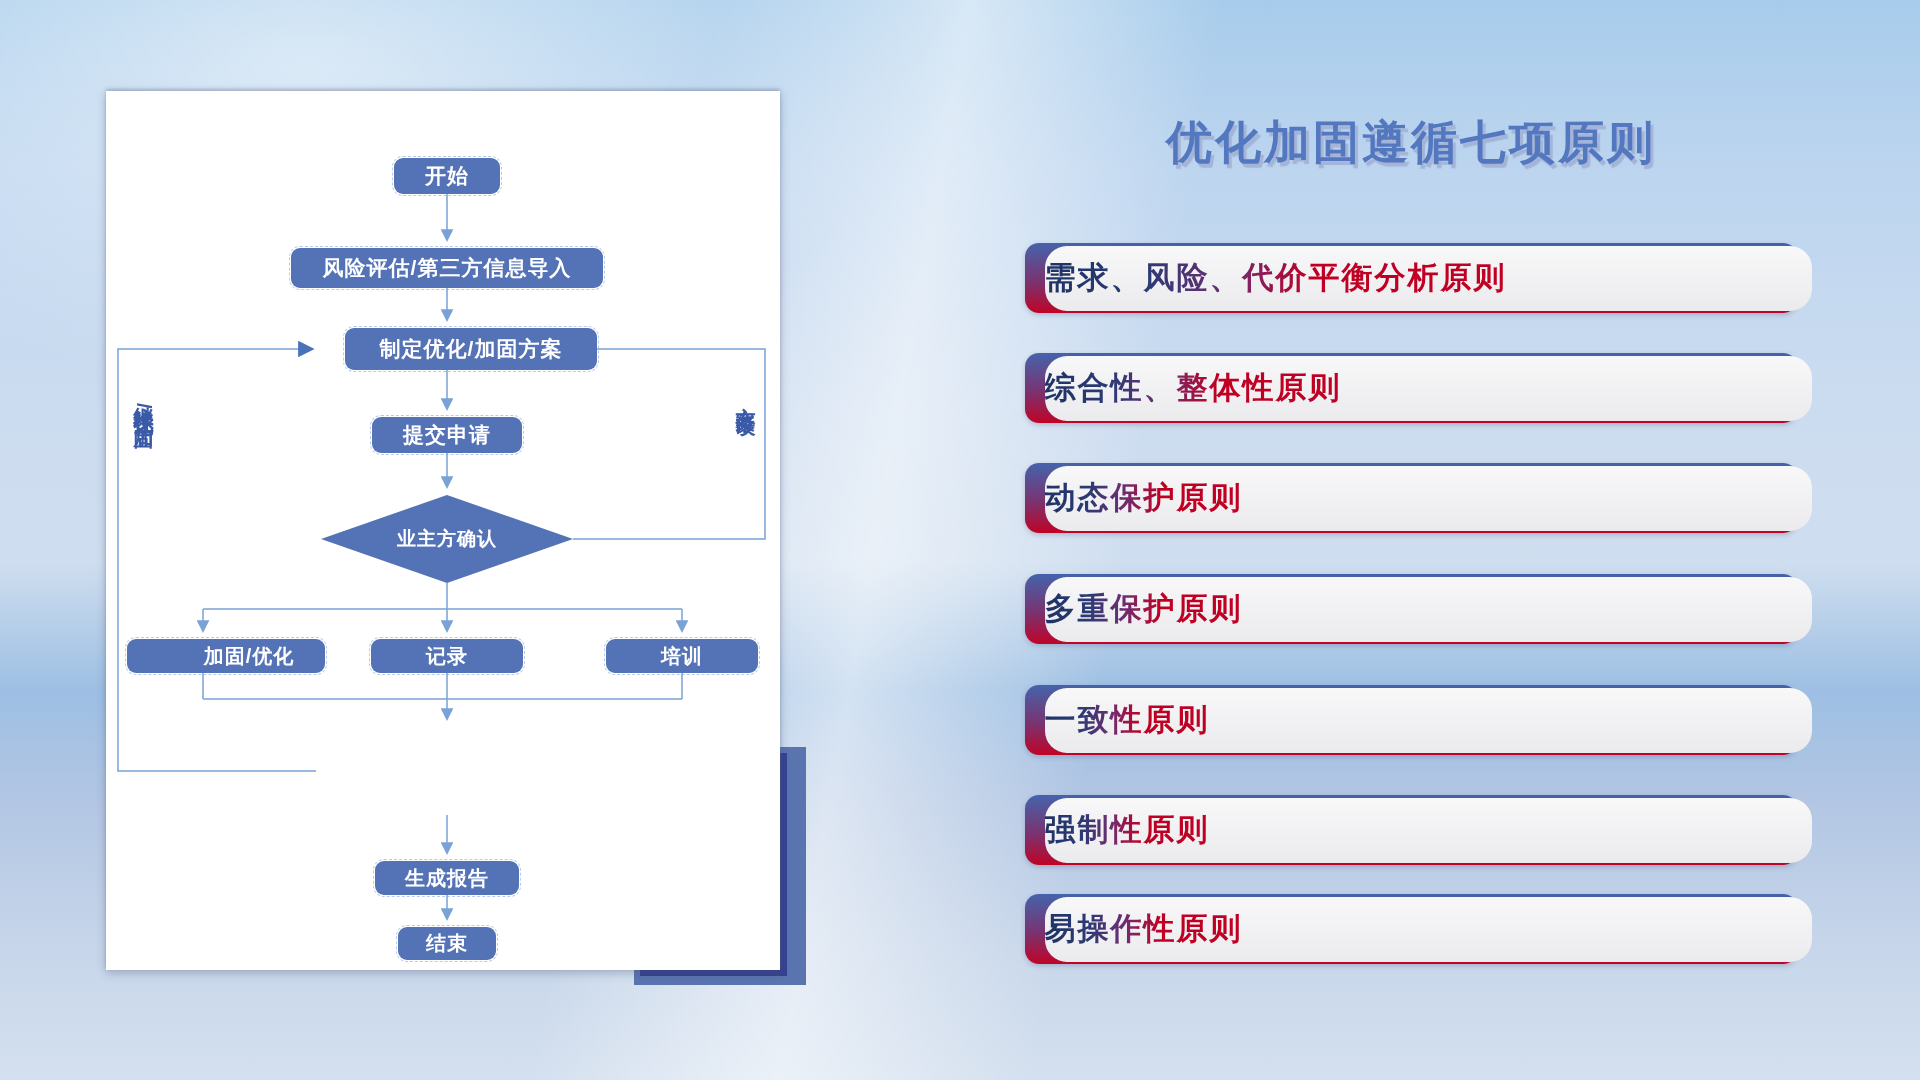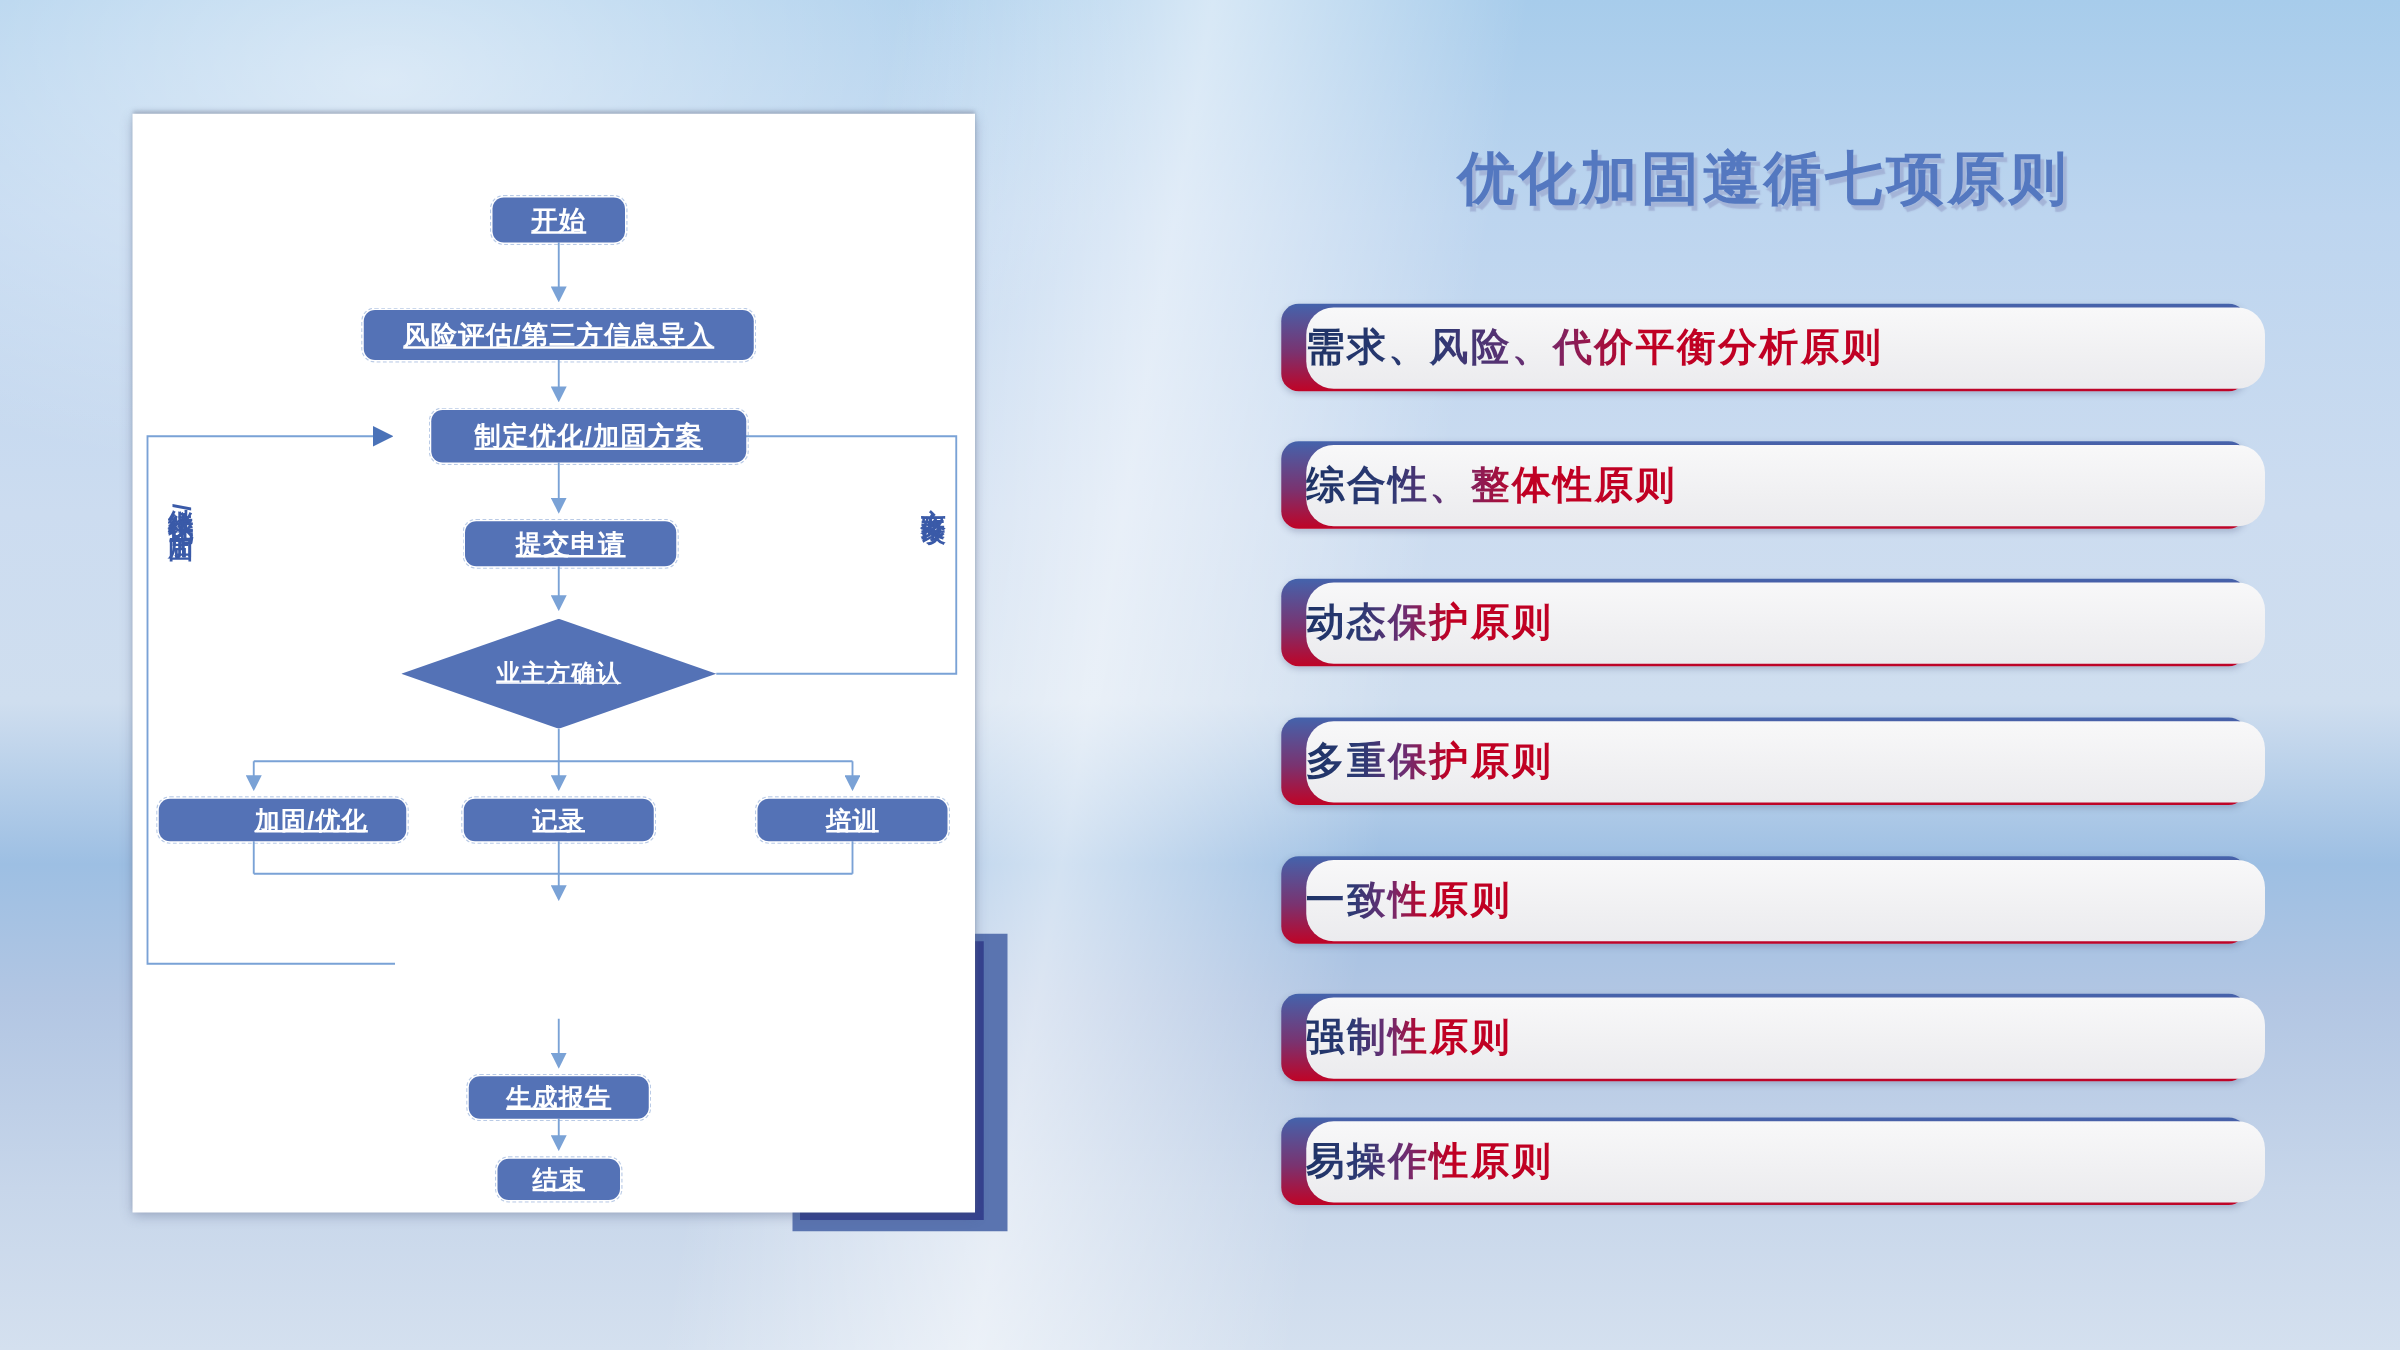--- a/index.html
+++ b/index.html
@@ -12,27 +12,27 @@
   
   .sh-blue{position:absolute;left:634px;top:747px;width:172px;height:238px;background:#5a74b0;}
   .sh-navy{position:absolute;left:640px;top:753px;width:147px;height:223px;background:#35428f;}
   
   .card{position:absolute;left:106px;top:91px;width:674px;height:879px;background:#ffffff;
         box-shadow:0 -2px 3px rgba(110,118,140,.40), 0 3px 9px rgba(70,80,120,.35);}
   .card svg{position:absolute;left:0;top:0;}
   .fnode{position:absolute;display:flex;align-items:center;justify-content:center;
          background:#5472b6;color:#ffffff;font-weight:bold;border-radius:9px;
          outline:1.5px dashed rgba(130,160,210,.55);outline-offset:1px;
-         font-size:21px;letter-spacing:1px;white-space:nowrap;text-decoration:underline;}
+         font-size:21px;letter-spacing:1px;white-space:nowrap;}
   .diamond{border-radius:0;outline:none;
            clip-path:polygon(50% 0, 100% 50%, 50% 100%, 0 50%);font-size:19px;}
   .n-start   {left:288px;top:67px; width:106px;height:36px;}
   .n-risk    {left:185px;top:157px;width:312px;height:40px;}
   .n-plan    {left:215px;top:237px;width:252px;height:42px;margin-left:24px;}
-  .n-submit  {left:266px;top:326px;width:169px;height:36px;}
+  .n-submit  {left:266px;top:326px;width:150px;height:36px;}
   .n-owner   {left:215px;top:404px;width:252px;height:88px;}
   .n-harden  {left:21px; top:548px;width:152px;height:34px;font-size:20px;padding-left:46px;}
   .n-record  {left:265px;top:548px;width:152px;height:34px;font-size:20px;}
   .n-training{left:500px;top:548px;width:152px;height:34px;font-size:20px;justify-content:center;}
   .n-check   {left:210px;top:636px;width:262px;height:88px;}
   .n-report  {left:269px;top:770px;width:144px;height:34px;font-size:20px;}
   .n-end     {left:292px;top:836px;width:98px; height:33px;font-size:20px;}
   .vlabel{position:absolute;writing-mode:vertical-rl;color:#3a5aa8;font-weight:bold;
           font-size:20px;letter-spacing:3px;line-height:24px;white-space:nowrap;}
   .vl-left {left:26px; top:300px;}

